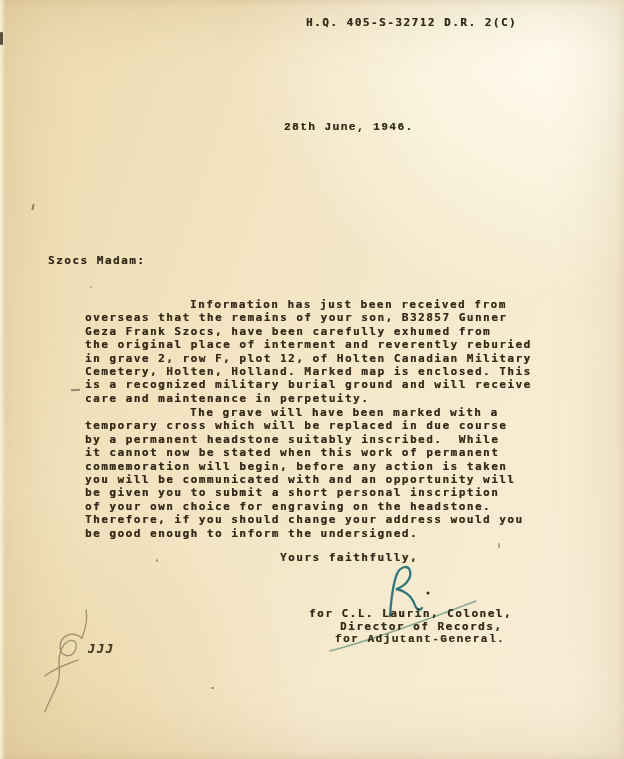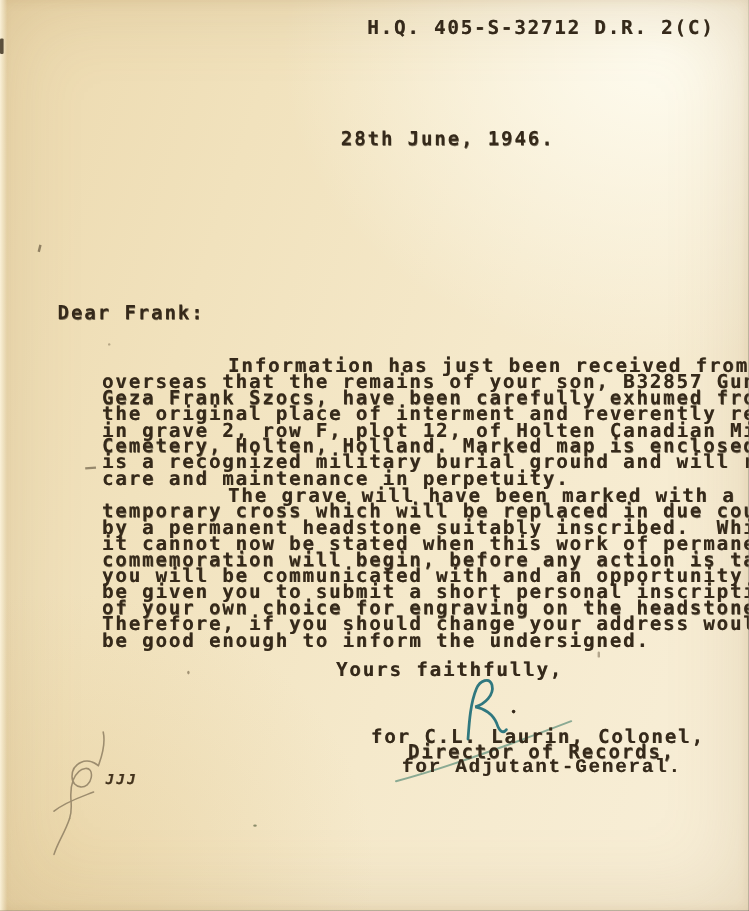--- a/index.html
+++ b/index.html
@@ -15,24 +15,24 @@
       radial-gradient(120% 80% at 88% 6%, rgba(255,253,242,0.9) 0%, rgba(255,250,235,0) 42%),
       radial-gradient(70% 50% at 8% 95%, rgba(226,200,146,0.45) 0%, rgba(226,200,146,0) 60%),
       linear-gradient(108deg,#ecd9ae 0%,#f1e2bd 28%,#f5e9cb 58%,#f8efd9 100%);
     box-shadow: inset 0 0 70px rgba(148,108,48,0.20), inset 0 0 10px rgba(148,108,48,0.14);
   }
   .page::before{ 
     content:"";position:absolute;left:0;top:0;width:6px;height:100%;
     background:linear-gradient(90deg,rgba(255,248,226,0.85),rgba(255,248,226,0));
     pointer-events:none;
   }
-  .type{white-space:pre;line-height:13.4px;font-size:16px;letter-spacing:1.5px;
+  .type{white-space:pre;line-height:13.4px;font-size:11px;letter-spacing:1.5px;
         text-shadow:0.3px 0.3px 0.5px rgba(44,33,18,0.6);}
   .ref        {position:absolute;left:306px;top:16px;}
-  .date       {position:absolute;left:284px;top:109px;}
+  .date       {position:absolute;left:284px;top:121px;font-family:Liberation Mono, monospace;}
   .address    {position:absolute;left:48px; top:200px;}
   .salutation {position:absolute;left:48px; top:254px;}
   .para       {position:absolute;left:85px; width:515px;text-indent:105px;}
   .para1      {top:298px;}
   .para2      {top:406px;}
   .closing    {position:absolute;left:280px;top:551px;}
   .sig-line1  {position:absolute;left:309px;top:607px;}
   .sig-line2  {position:absolute;left:340px;top:620px;}
   .sig-line3  {position:absolute;left:335px;top:633px;font-family:Liberation Mono, monospace;}
   .typist     {position:absolute;left:88px;top:643px;font-size:11.5px;letter-spacing:2px;color:#43321c;
@@ -52,21 +52,21 @@
 </head>
 <body>
 
 <div class="page">
 
   <div class="type ref">H.Q. 405-S-32712 D.R. 2(C)</div>
 
   <div class="type date">28th June, 1946.</div>
 
 
-  <div class="type salutation">Dear Frank:</div>
+  <div class="type salutation">Szocs Madam:</div>
 
   <div class="type para para1">Information has just been received from
 overseas that the remains of your son, B32857 Gunner
 Geza Frank Szocs, have been carefully exhumed from
 the original place of interment and reverently reburied
 in grave 2, row F, plot 12, of Holten Canadian Military
 Cemetery, Holten, Holland. Marked map is enclosed. This
 is a recognized military burial ground and will receive
 care and maintenance in perpetuity.</div>
 

